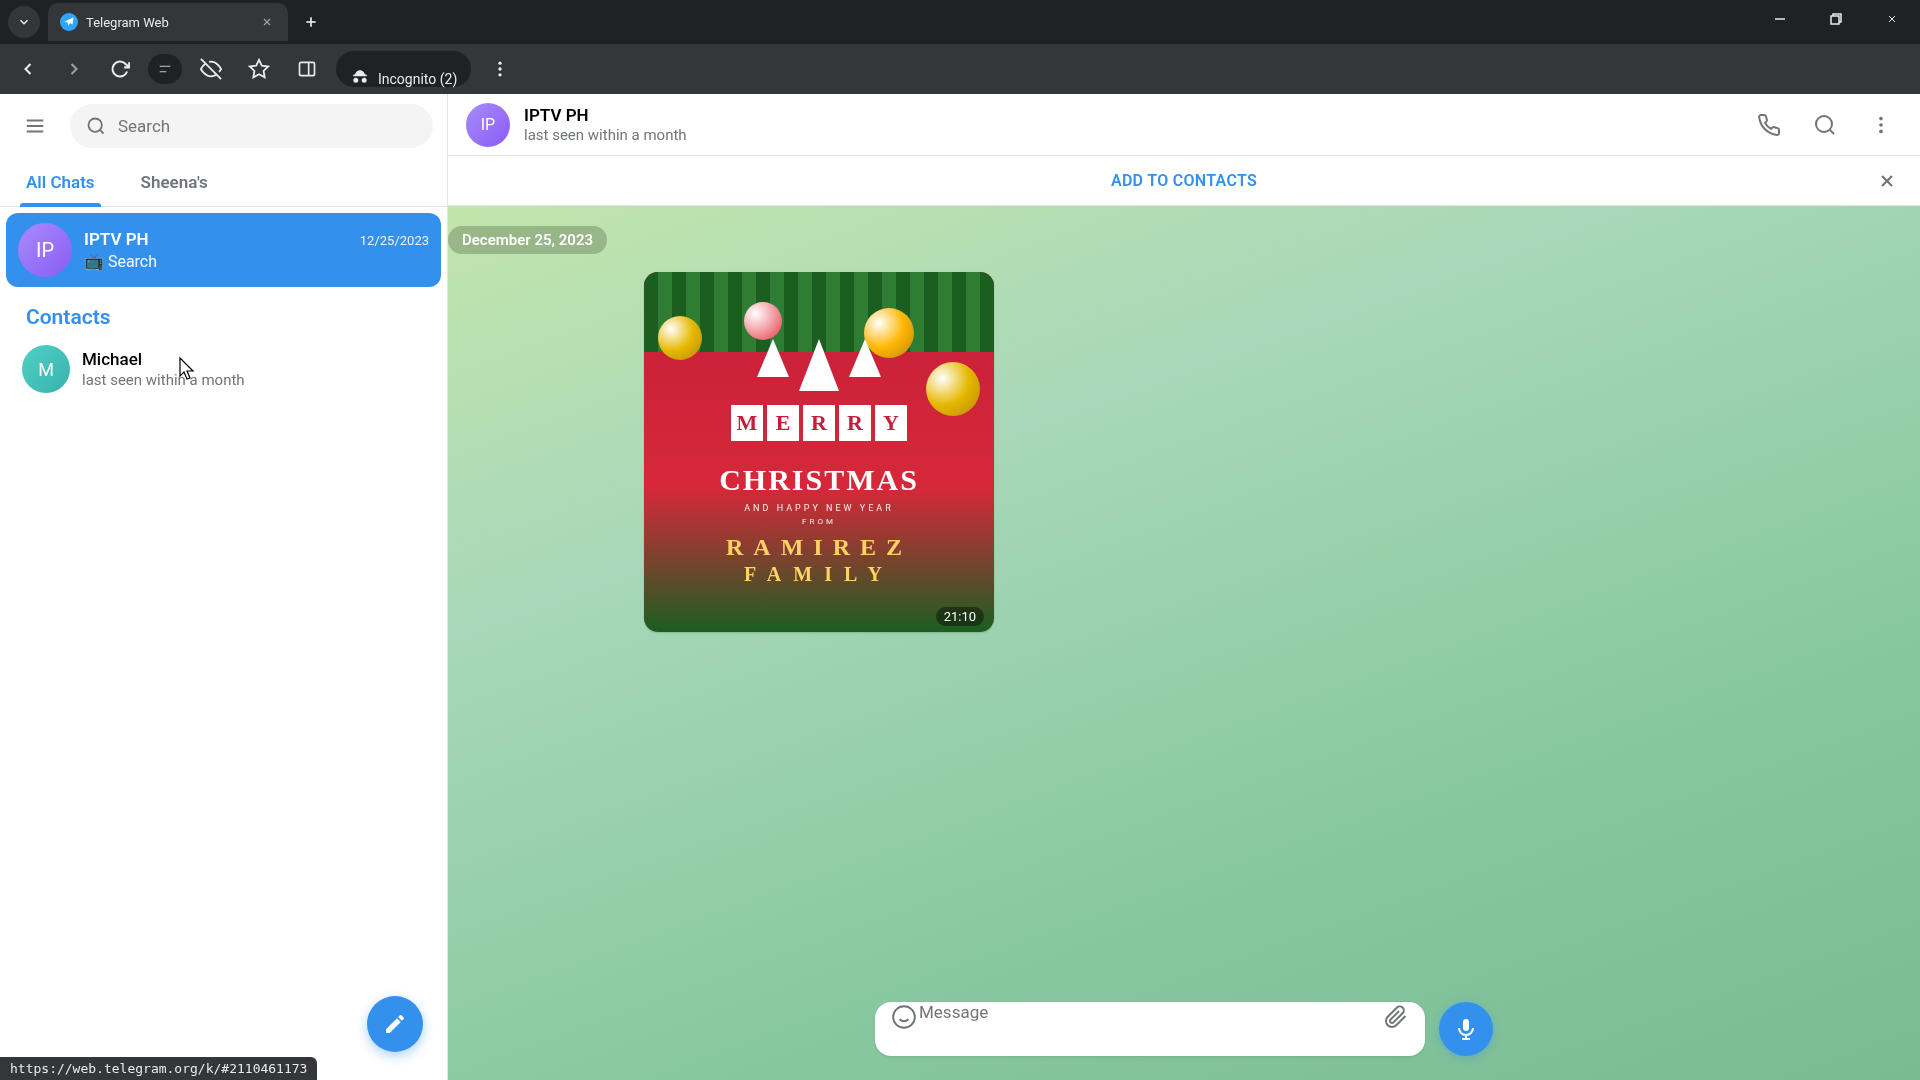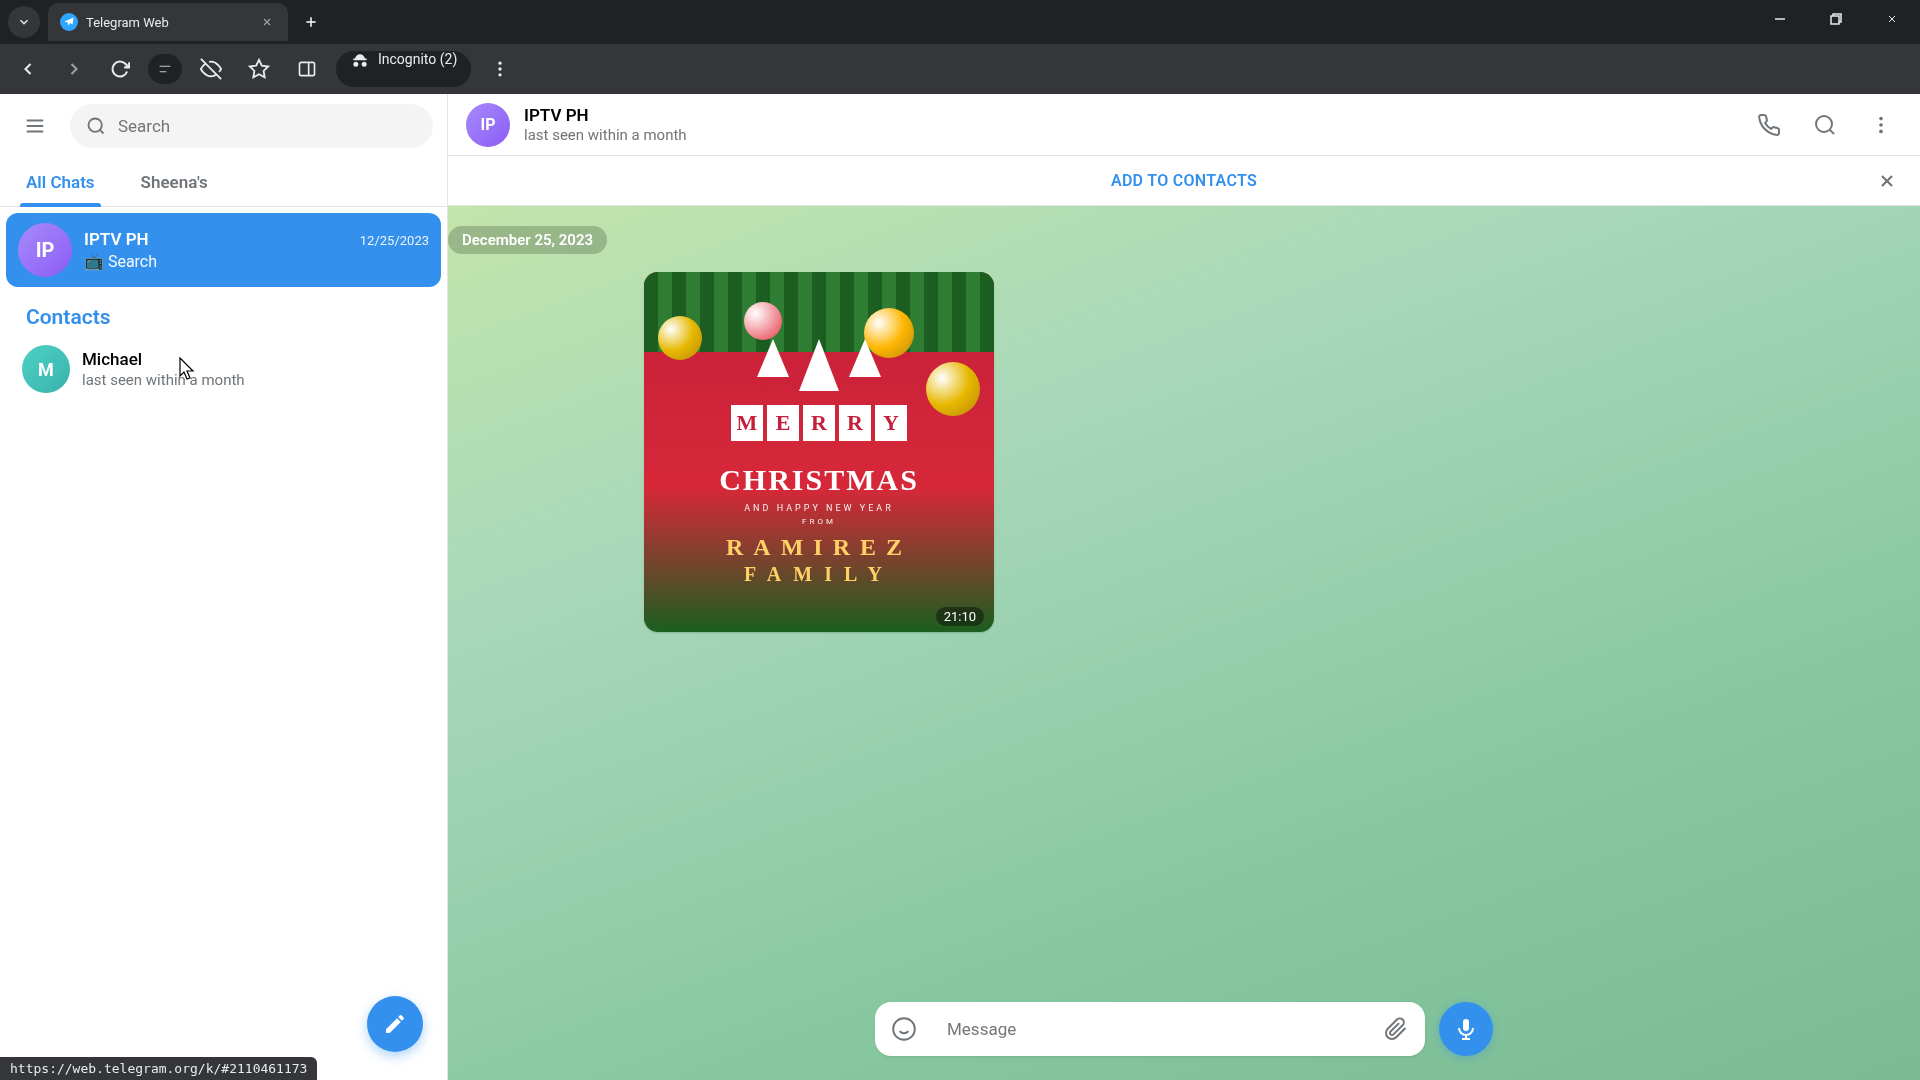--- a/index.html
+++ b/index.html
@@ -16,41 +16,41 @@
 .new-tab { width: 30px; height: 30px; display: flex; align-items: center; justify-content: center; color: #e8eaed; cursor: pointer; border-radius: 50%; margin-left: 8px; }
 .window-controls { margin-left: auto; display: flex; height: 44px; }
 .window-btn { width: 56px; height: 38px; display: flex; align-items: center; justify-content: center; color: #e8eaed; cursor: pointer; }
 
 .browser-toolbar { background: #35363a; height: 50px; display: flex; align-items: center; padding: 0 10px; gap: 10px; }
 .nav-btn { width: 36px; height: 36px; display: flex; align-items: center; justify-content: center; color: #9aa0a6; cursor: pointer; border-radius: 50%; }
 .nav-btn.active { color: #e8eaed; }
 .url-pill { width: 34px; height: 30px; border-radius: 16px; background: #202124; display: flex; align-items: center; justify-content: center; color: #9aa0a6; }
 .url-bar { flex: 1; background: #202124; height: 38px; border-radius: 19px; display: flex; align-items: center; padding: 0 18px; color: #e8eaed; font-size: 16px; }
 .toolbar-icon { width: 38px; height: 38px; display: flex; align-items: center; justify-content: center; color: #e8eaed; cursor: pointer; border-radius: 50%; }
-.incognito-chip { background: #202124; border-radius: 19px; height: 36px; display: flex; align-items: flex-start; padding: 0 14px; gap: 8px; color: #e8eaed; font-size: 14px; }
+.incognito-chip { background: #202124; border-radius: 19px; height: 36px; display: flex; align-items: flex-end; padding: 0 14px; gap: 8px; color: #e8eaed; font-size: 14px; }
 
 
 .app { display: flex; height: calc(1080px - 94px); background: #fff; }
 
 
 .sidebar { width: 448px; border-right: 1px solid #e4e4e4; display: flex; flex-direction: column; position: relative; }
 .sidebar-top { display: flex; align-items: center; padding: 10px 14px; gap: 14px; }
 .burger { width: 42px; height: 42px; display: flex; align-items: center; justify-content: center; color: #707579; cursor: pointer; border-radius: 50%; }
 .search-wrap { flex: 1; background: #f4f4f5; border-radius: 22px; height: 44px; display: flex; align-items: center; padding: 0 16px; gap: 12px; color: #707579; }
 .search-wrap input { border: none; background: transparent; outline: none; font-size: 17px; flex: 1; color: #000; }
 
 .folder-tabs { display: flex; padding: 0 20px; border-bottom: 1px solid #e4e4e4; gap: 34px; }
 .folder-tab { padding: 14px 6px; font-size: 17px; font-weight: 600; color: #707579; cursor: pointer; position: relative; }
 .folder-tab.active { color: #3390ec; }
 .folder-tab.active::after { content: ""; position: absolute; height: 4px; background: #3390ec; border-radius: 3px 3px 0 0; left: 0; right: 0; bottom: -1px; }
 
 .chat-list { flex: 1; overflow-y: auto; padding: 6px; }
 .chat-item { display: flex; align-items: center; padding: 10px 12px; border-radius: 12px; cursor: pointer; gap: 12px; }
 .chat-item.selected { background: #3390ec; color: #fff; }
-.avatar { width: 54px; height: 54px; border-radius: 50%; display: flex; align-items: center; justify-content: center; font-size: 20px; font-weight: 700; color: #fff; flex-shrink: 0; }
+.avatar { width: 54px; height: 54px; border-radius: 50%; display: flex; align-items: center; justify-content: center; font-size: 20px; font-weight: 400; color: #fff; flex-shrink: 0; }
 .avatar.purple { background: linear-gradient(135deg, #a78bfa, #8b5cf6); }
 .avatar.teal { background: linear-gradient(135deg, #4fd1c5, #38b2ac); }
 .chat-meta { flex: 1; min-width: 0; }
 .chat-row1 { display: flex; justify-content: space-between; align-items: baseline; }
 .chat-name { font-size: 17px; font-weight: 600; }
 .chat-date { font-size: 13px; opacity: 0.9; }
 .chat-row2 { font-size: 16px; margin-top: 3px; opacity: 0.95; }
 
 .section-label { padding: 18px 20px 8px; font-size: 21px; font-weight: 600; color: #3390ec; }
 .contact-item { display: flex; align-items: center; padding: 8px 16px; cursor: pointer; gap: 12px; }
@@ -90,21 +90,21 @@
 .merry-row { display: flex; gap: 4px; margin-top: 14px; }
 .merry-letter { width: 32px; height: 36px; background: #fff; color: #c41e3a; display: flex; align-items: center; justify-content: center; font-weight: 900; font-size: 22px; font-family: Georgia, serif; }
 .christmas-text { font-family: Georgia, serif; font-weight: 900; font-size: 30px; letter-spacing: 2px; margin-top: 22px; }
 .subline { font-size: 9px; letter-spacing: 3px; margin-top: 6px; opacity: 0.92; }
 .subline2 { font-size: 8px; letter-spacing: 3px; margin-top: 4px; opacity: 0.92; }
 .family-line { font-family: Georgia, serif; font-weight: 700; font-size: 24px; letter-spacing: 10px; color: #ffd166; margin-top: 8px; }
 .family-line2 { font-family: Georgia, serif; font-weight: 700; font-size: 20px; letter-spacing: 12px; color: #ffd166; margin-top: 2px; }
 .msg-time { position: absolute; right: 10px; bottom: 6px; background: rgba(0,0,0,0.4); color: #fff; font-size: 13px; padding: 2px 8px; border-radius: 10px; }
 
 .composer-wrap { display: flex; align-items: center; justify-content: center; gap: 14px; padding: 10px 0 24px; }
-.composer { background: #fff; border-radius: 16px; height: 54px; width: 550px; display: flex; align-items: center; padding: 0 14px; gap: 28px; box-shadow: 0 1px 3px rgba(0,0,0,0.1); }
+.composer { background: #fff; border-radius: 16px; height: 54px; width: 550px; display: flex; align-items: flex-start; padding: 0 14px; gap: 0; box-shadow: 0 1px 3px rgba(0,0,0,0.1); }
 .composer-icon { width: 30px; height: 30px; display: flex; align-items: center; justify-content: center; color: #707579; cursor: pointer; }
 .composer input { flex: 1; border: none; outline: none; font-size: 17px; background: transparent; }
 .mic-fab { width: 54px; height: 54px; border-radius: 50%; background: #3390ec; color: #fff; display: flex; align-items: center; justify-content: center; box-shadow: 0 2px 8px rgba(51,144,236,0.4); cursor: pointer; }
 
 .cursor { position: absolute; left: 176px; top: 262px; pointer-events: none; z-index: 100; }
 .status-link { position: fixed; left: 0; bottom: 0; background: #35363a; color: #e8eaed; font-size: 13px; padding: 4px 10px; border-radius: 0 6px 0 0; font-family: monospace; }
 </style>
 </head>
 <body>
 

